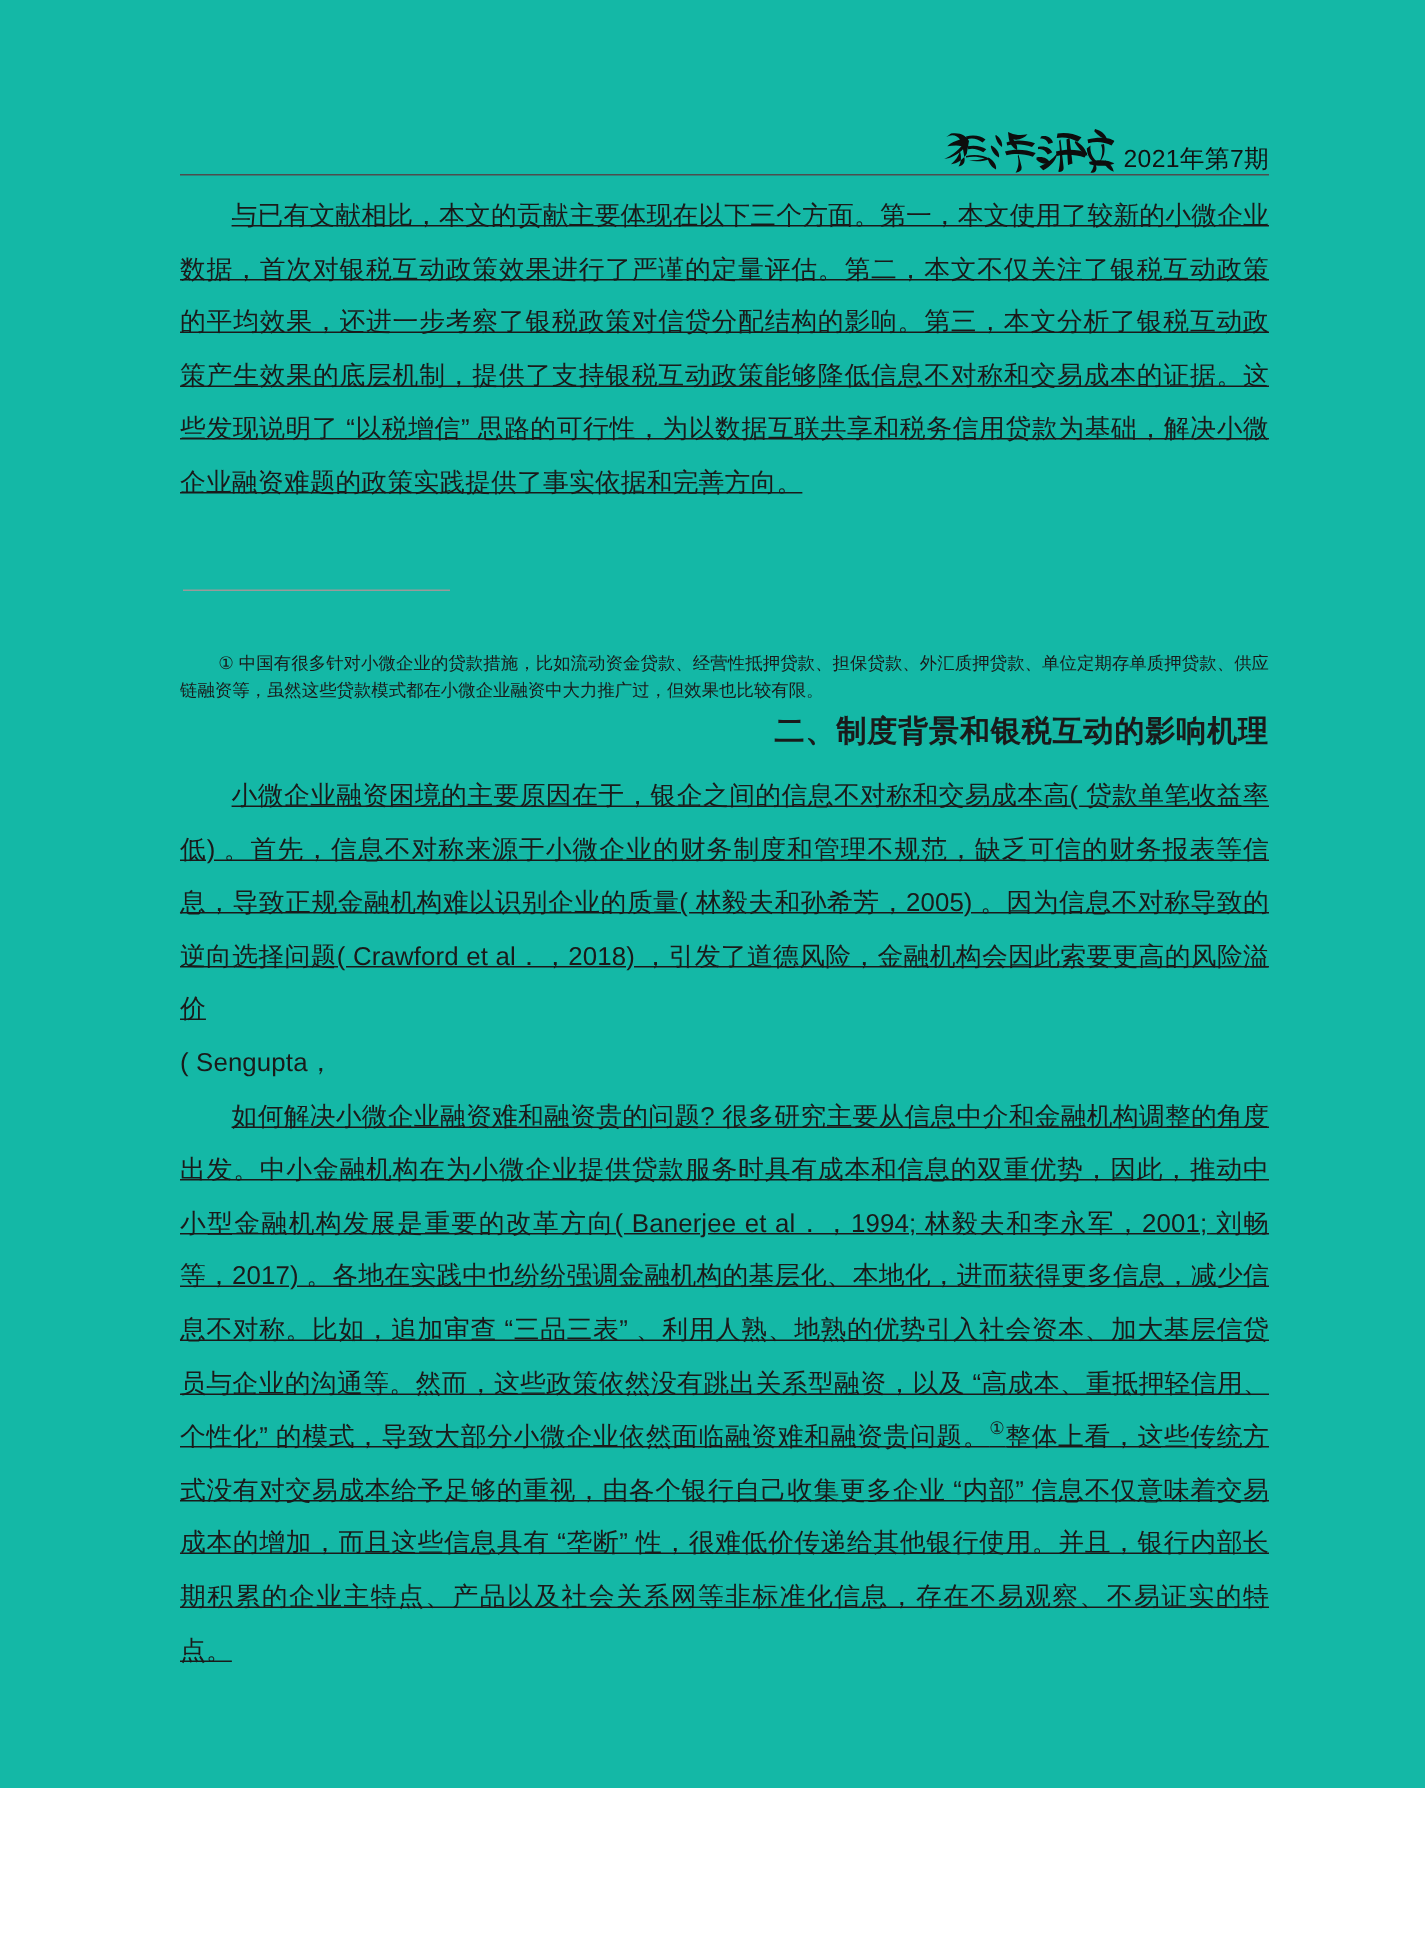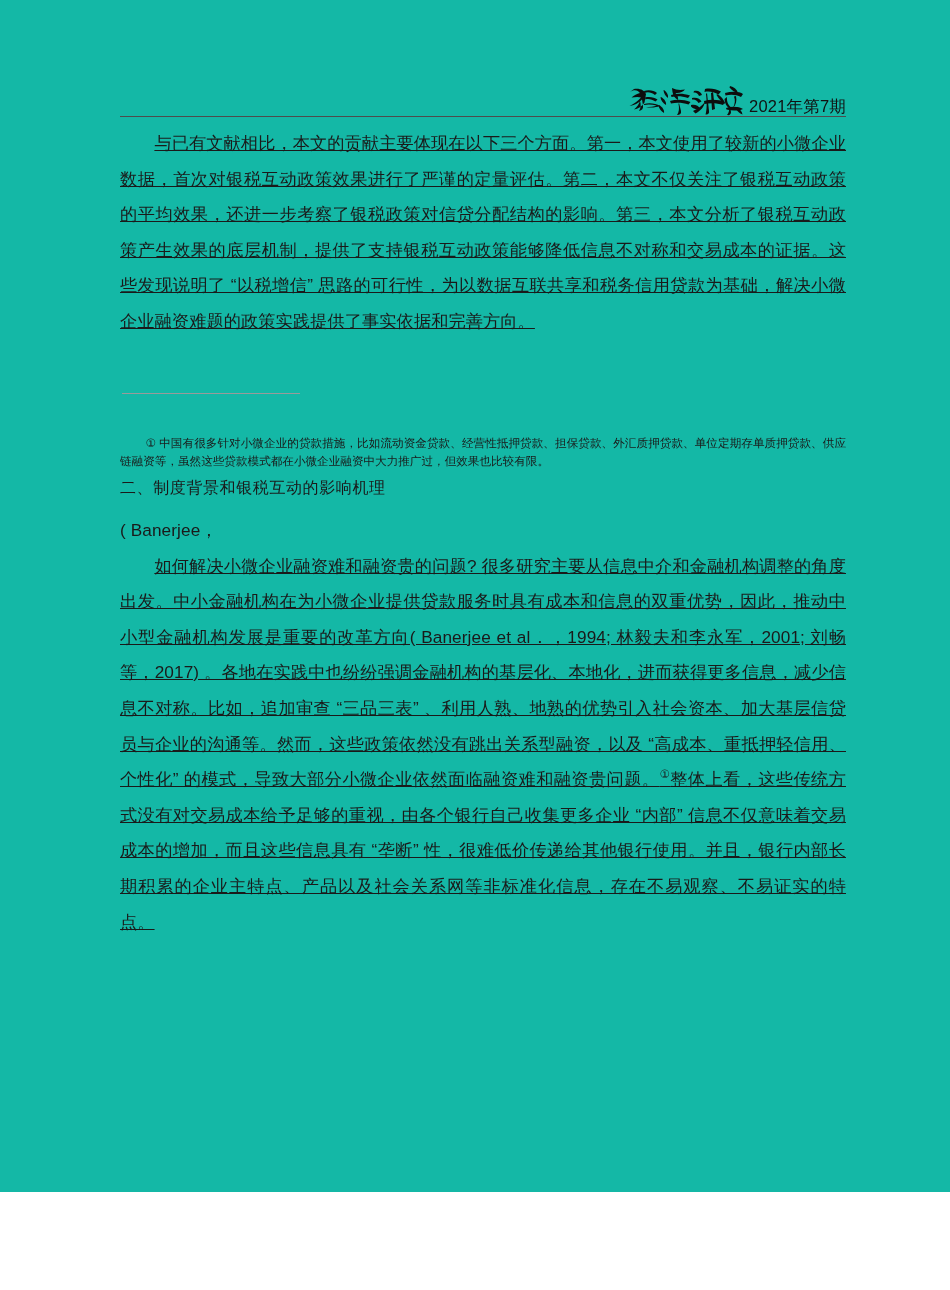--- a/index.html
+++ b/index.html
@@ -115,23 +115,23 @@
     color: #1a1a1a;
   }
 
   
   .section-head {
     position: absolute;
     left: 120px;
     top: 473px;
     width: 726px;
     margin: 0;
-    text-align: left;
-    font-size: 16px;
-    font-weight: normal;
+    text-align: right;
+    font-size: 20px;
+    font-weight: bold;
     letter-spacing: 0.6px;
     line-height: 30px;
   }
 
   
   .col2 {
     position: absolute;
     left: 120px;
     top: 513px;
     width: 726px;
@@ -187,22 +187,23 @@
   <div class="col">
     <p class="body indent">与已有文献相比，本文的贡献主要体现在以下三个方面。第一，本文使用了较新的小微企业数据，首次对银税互动政策效果进行了严谨的定量评估。第二，本文不仅关注了银税互动政策的平均效果，还进一步考察了银税政策对信贷分配结构的影响。第三，本文分析了银税互动政策产生效果的底层机制，提供了支持银税互动政策能够降低信息不对称和交易成本的证据。这些发现说明了 “以税增信” 思路的可行性，为以数据互联共享和税务信用贷款为基础，解决小微企业融资难题的政策实践提供了事实依据和完善方向。</p>
   </div>
 
   <div class="fn-rule"></div>
   <p class="footnote">① 中国有很多针对小微企业的贷款措施，比如流动资金贷款、经营性抵押贷款、担保贷款、外汇质押贷款、单位定期存单质押贷款、供应链融资等，虽然这些贷款模式都在小微企业融资中大力推广过，但效果也比较有限。</p>
 
   <h2 class="section-head">二、制度背景和银税互动的影响机理</h2>
 
   <div class="col2">
+    <p class="body indent">小微企业融资困境的主要原因在于，银企之间的信息不对称和交易成本高( 贷款单笔收益率低) 。首先，信息不对称来源于小微企业的财务制度和管理不规范，缺乏可信的财务报表等信息，导致正规金融机构难以识别企业的质量( 林毅夫和孙希芳，2005) 。因为信息不对称导致的逆向选择问题( Crawford et al．，2018) ，引发了道德风险，金融机构会因此索要更高的风险溢价</p>
     <div class="manual-lines">
-      <span class="ln">( Banerjee，</span>
+      <span class="ln">( Sengupta，</span>
     </div>
     <p class="body indent">
       <span>如何解决小微企业融资难和融资贵的问题? 很多研究主要从信息中介和金融机构调整的角度出发。中小金融机构在为小微企业提供贷款服务时具有成本和信息的双重优势，因此，推动中小型金融机构发展是重要的改革方向( Banerjee et al．，1994; 林毅夫和李永军，2001; 刘畅等，2017) 。各地在实践中也纷纷强调金融机构的基层化、本地化，进而获得更多信息，减少信息不对称。比如，追加审查 “三品三表” 、利用人熟、地熟的优势引入社会资本、加大基层信贷员与企业的沟通等。然而，这些政策依然没有跳出关系型融资，以及 “高成本、重抵押轻信用、个性化” 的模式，导致大部分小微企业依然面临融资难和融资贵问题。</span><sup class="fnmark">①</sup><span>整体上看，这些传统方式没有对交易成本给予足够的重视，由各个银行自己收集更多企业 “内部” 信息不仅意味着交易成本的增加，而且这些信息具有 “垄断” 性，很难低价传递给其他银行使用。并且，银行内部长期积累的企业主特点、产品以及社会关系网等非标准化信息，存在不易观察、不易证实的特点。</span>
     </p>
 
   </div>
 
 </div>
 
 </body></html>

